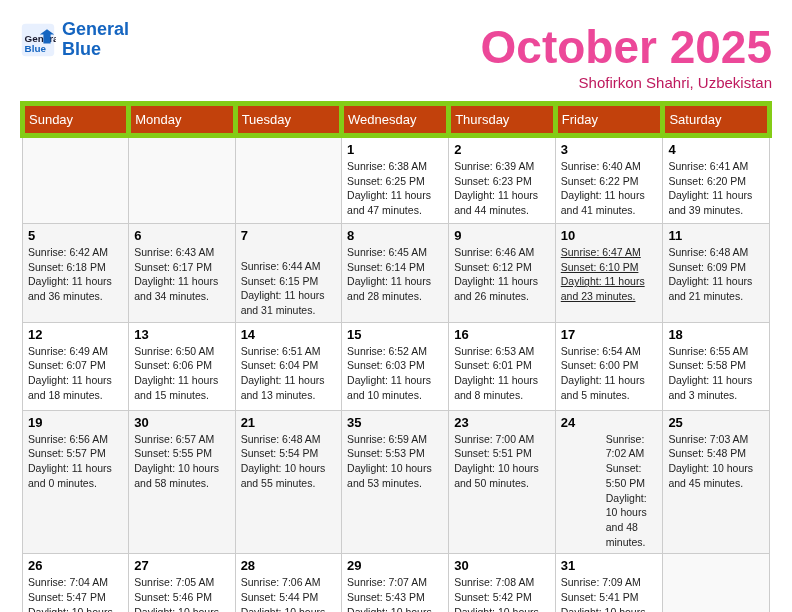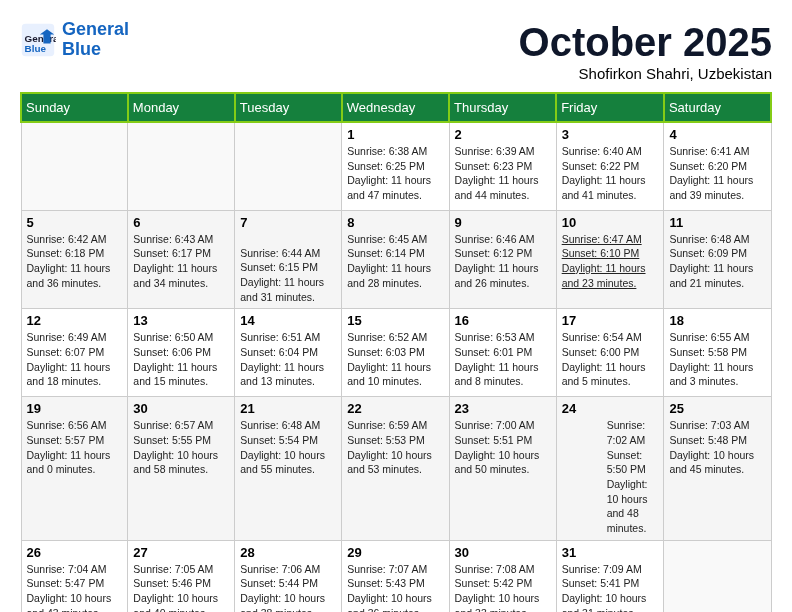--- a/index.html
+++ b/index.html
@@ -31,41 +31,41 @@
       color: #1565c0;
     }
     .logo-icon {
       width: 36px;
       height: 36px;
     }
     .title-block {
       text-align: right;
     }
     .month-title {
-      font-size: 40px;
+      font-size: 46px;
       font-weight: bold;
-      color: #0f172a;
+      color: #ec4899;
     }
     .subtitle {
       font-size: 15px;
-      color: #000000;
+      color: #be185d;
     }
     .calendar {
       width: 100%;
       border-collapse: collapse;
       font-size: 11px;
     }
     .calendar th {
-      background-color: #15803d;
+      background-color: #c2410c;
       color: #fff;
       padding: 6px 4px;
       text-align: left;
       font-size: 13px;
       font-weight: normal;
-      border: 2px solid #84cc16;
+      border: 5px solid #84cc16;
     }
     .calendar td {
       border: 1px solid #ccc;
       vertical-align: top;
       padding: 4px 5px;
       width: 108px;
       height: 88px;
       background: #fff;
     }
     .calendar tr:nth-child(even) td {
@@ -273,21 +273,21 @@
 and 58 minutes.</div>
         </td>
         <td>
           <div class="day-number">21</div>
           <div class="day-info" style="white-space: pre-line;">Sunrise: 6:48 AM
 Sunset: 5:54 PM
 Daylight: 10 hours
 and 55 minutes.</div>
         </td>
         <td>
-          <div class="day-number">22</div>
+          <div class="day-number">35</div>
           <div class="day-info" style="white-space: pre-line;">Sunrise: 6:59 AM
 Sunset: 5:53 PM
 Daylight: 10 hours
 and 53 minutes.</div>
         </td>
         <td>
           <div class="day-number">23</div>
           <div class="day-info" style="white-space: pre-line;">Sunrise: 7:00 AM
 Sunset: 5:51 PM
 Daylight: 10 hours

